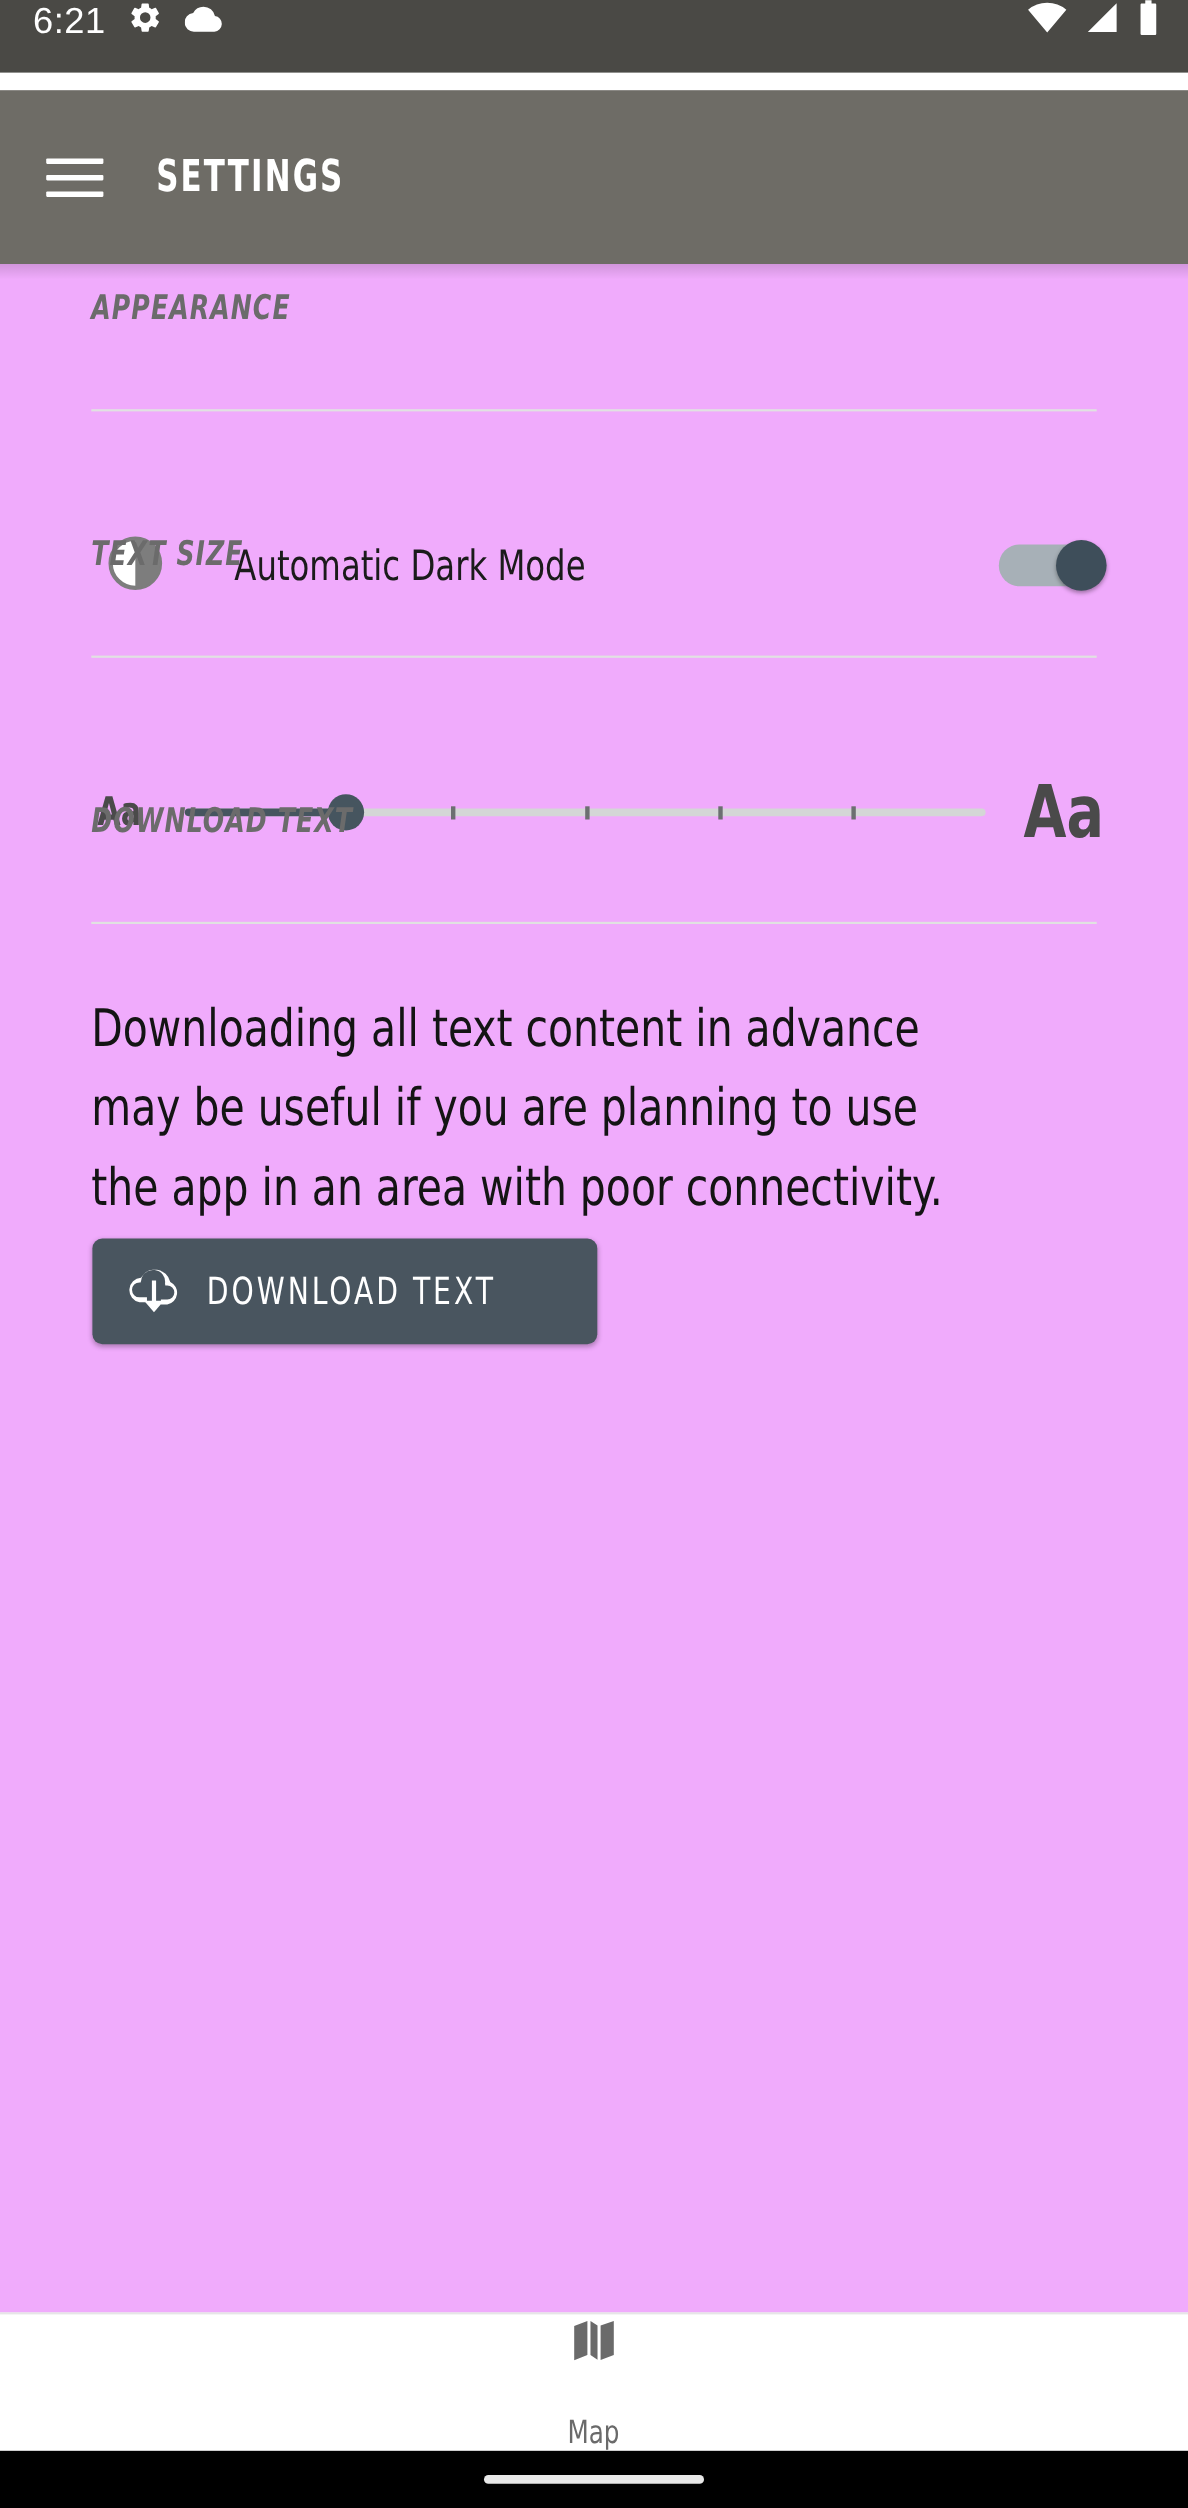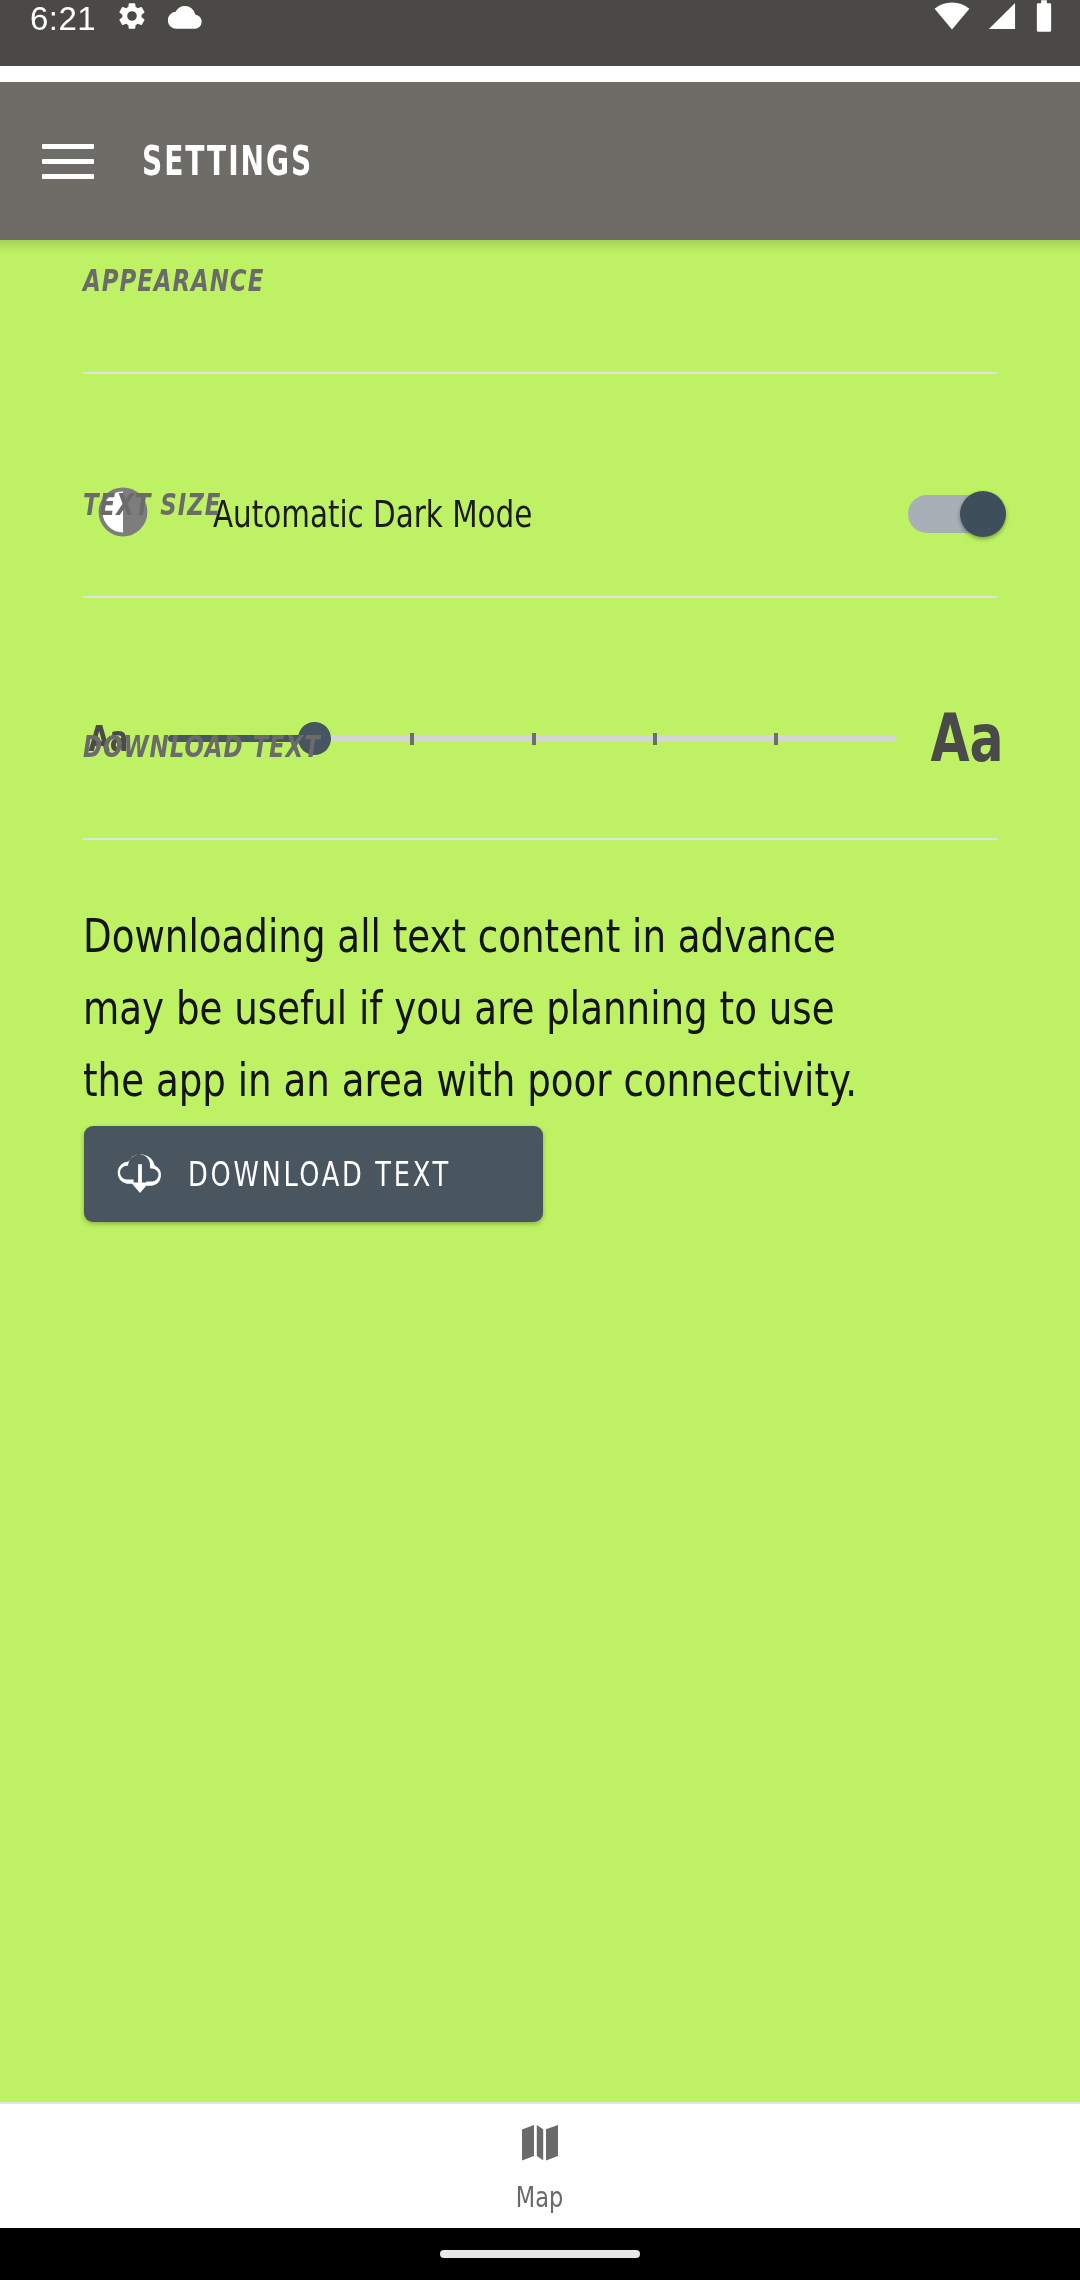--- a/index.html
+++ b/index.html
@@ -68,21 +68,21 @@
     letter-spacing:2.5px;
     transform:scaleX(0.78);
     transform-origin:left center;
     white-space:nowrap;
   }
 
   
   #content {
     flex:1 1 auto;
     position:relative;
-    background:#bef264;
+    background:#f0abfc;
     overflow:hidden;
   }
 
   .section-header {
     position:absolute;
     left:83px;
     color:#6b6b6b;
     font-family:"Liberation Sans Narrow","DejaVu Sans Condensed","Liberation Sans", sans-serif;
     font-weight:700;
     font-style:italic;
@@ -219,21 +219,21 @@
   #bottom-nav {
     flex:0 0 126px;
     height:126px;
     background:#ffffff;
     border-top:2px solid #e6e6e6;
     display:flex;
   }
   .nav-item {
     flex:1 1 0;
     display:flex; flex-direction:column;
-    align-items:center; justify-content:center;
+    align-items:center; justify-content:space-between;
     gap:9px;
     cursor:pointer;
   }
   .nav-label {
     font-family:"Liberation Sans Narrow","DejaVu Sans Condensed","Liberation Sans", sans-serif;
     font-size:29px;
     color:#6a6a6a;
     transform:scaleX(0.86);
     white-space:nowrap;
   }

